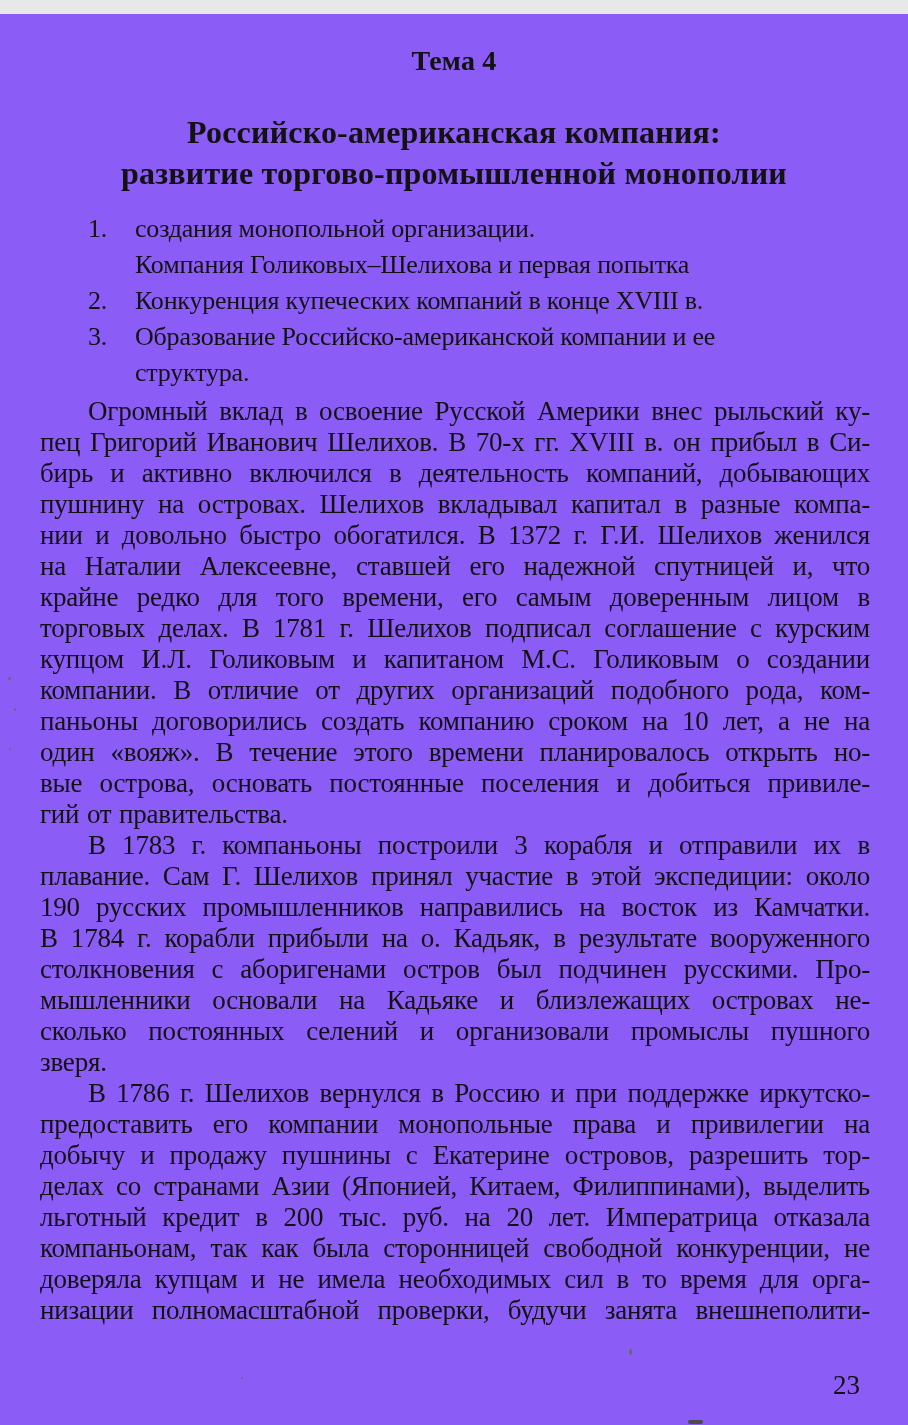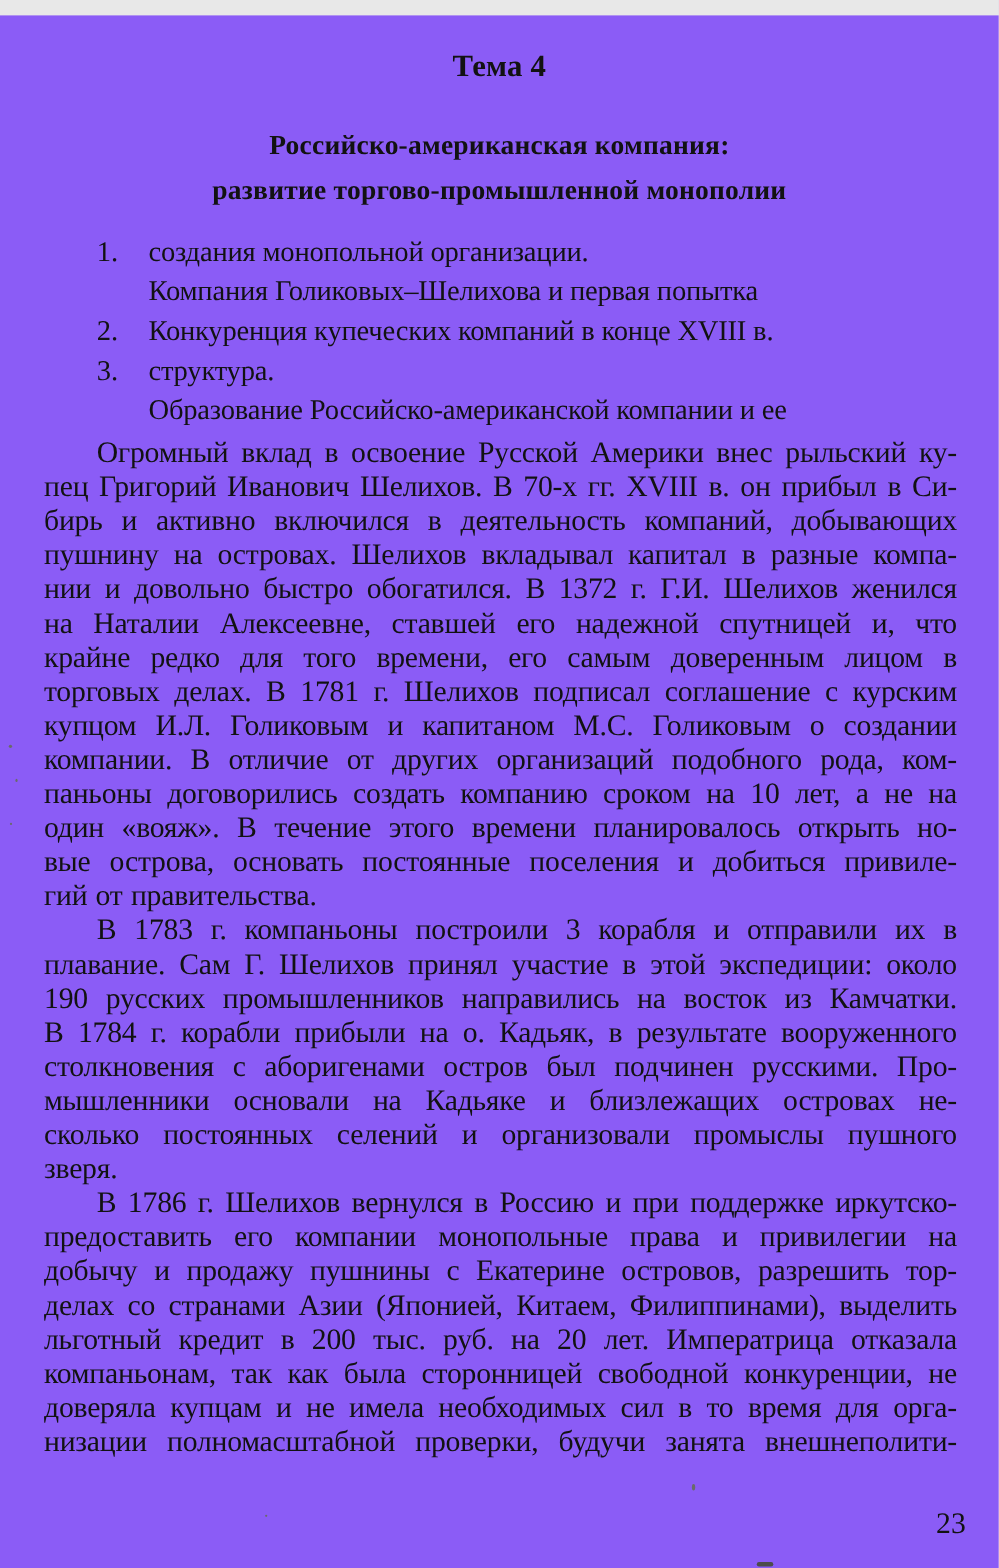--- a/index.html
+++ b/index.html
@@ -20,21 +20,21 @@
   .topic {
     padding-top: 31px;
     text-align: center;
     font-size: 28px;
     font-weight: bold;
     letter-spacing: 0.2px;
   }
   .title {
     margin-top: 35px;
     text-align: center;
-    font-size: 25px;
+    font-size: 32px;
     font-weight: bold;
     line-height: 41px;
     letter-spacing: 0.2px;
   }
   .outline {
     margin: 17px 60px 0 88px;
     font-size: 26px;
     line-height: 36px;
     letter-spacing: -0.2px;
   }
@@ -52,21 +52,21 @@
   .bodyline {
     text-align: justify;
     text-align-last: justify;
     white-space: normal;
   }
   .bodyline.first { padding-left: 48px; }
   .bodyline.last-left { text-align-last: left; }
   .page-number {
     position: absolute;
     top: 1356px;
-    right: 30px;
+    right: 48px;
     font-size: 27px;
   }
   .speck {
     position: absolute;
     background: #6a6a6a;
     border-radius: 50%;
   }
   .dash-mark {
     position: absolute;
     left: 688px;
@@ -99,22 +99,22 @@
       </div>
       <div class="o-item">
         <span class="o-num">2.</span>
         <div class="o-text">
           <div>Конкуренция купеческих компаний в конце XVIII в.</div>
         </div>
       </div>
       <div class="o-item">
         <span class="o-num">3.</span>
         <div class="o-text">
+          <div>Образование Российско-американской компании и ее</div>
           <div>структура.</div>
-          <div>Образование Российско-американской компании и ее</div>
         </div>
       </div>
     </div>
 
   <div class="body-text">
       <div class="para">
         <div class="bodyline first">Огромный вклад в освоение Русской Америки внес рыльский ку-</div>
         <div class="bodyline">пец Григорий Иванович Шелихов. В 70-х гг. XVIII в. он прибыл в Си-</div>
         <div class="bodyline">бирь и активно включился в деятельность компаний, добывающих</div>
         <div class="bodyline">пушнину на островах. Шелихов вкладывал капитал в разные компа-</div>

